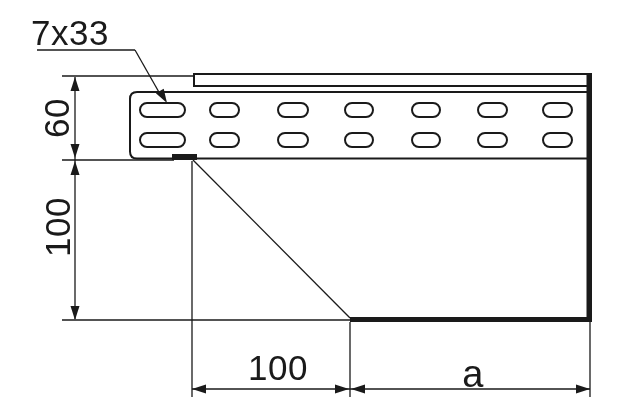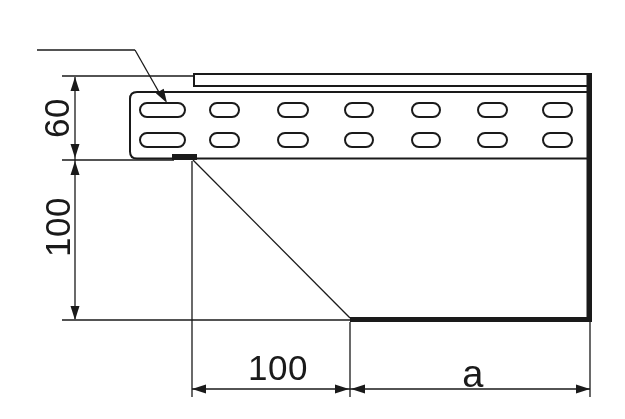--- a/index.html
+++ b/index.html
@@ -95,20 +95,21 @@
       <polygon class="blk" points="75,320 70.5,306 79.5,306"></polygon>
 
       <line class="thin" x1="192" y1="389" x2="590" y2="389"></line>
       <polygon class="blk" points="192,389 206,384.5 206,393.5"></polygon>
       <polygon class="blk" points="349,389 335,384.5 335,393.5"></polygon>
       <polygon class="blk" points="351,389 365,384.5 365,393.5"></polygon>
       <polygon class="blk" points="590,389 576,384.5 576,393.5"></polygon>
     </g>
   </svg>
 
+  <div class="lbl" style="left:31px;top:15px;">7x33</div>
 
   <div class="lbl rot" style="left:56px;top:118px;">60</div>
 
   <div class="lbl rot" style="left:57px;top:227px;">100</div>
 
   <div class="lbl centered" style="left:278px;top:367px;">100</div>
 
   <div class="lbl centered" style="left:473px;top:374px;font-size:38px;">a</div>
 
 </div>

